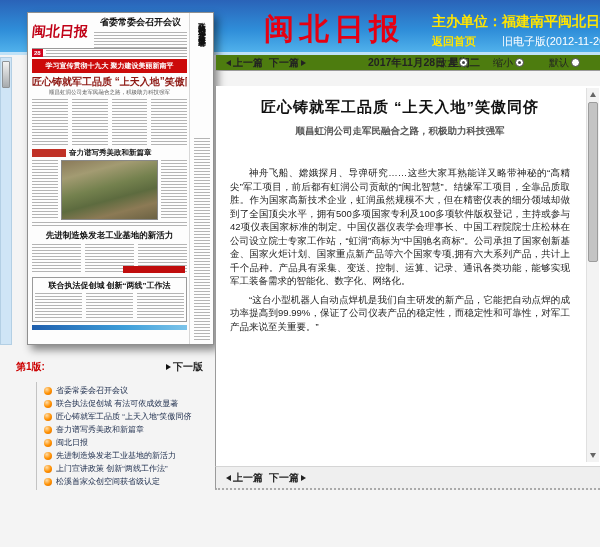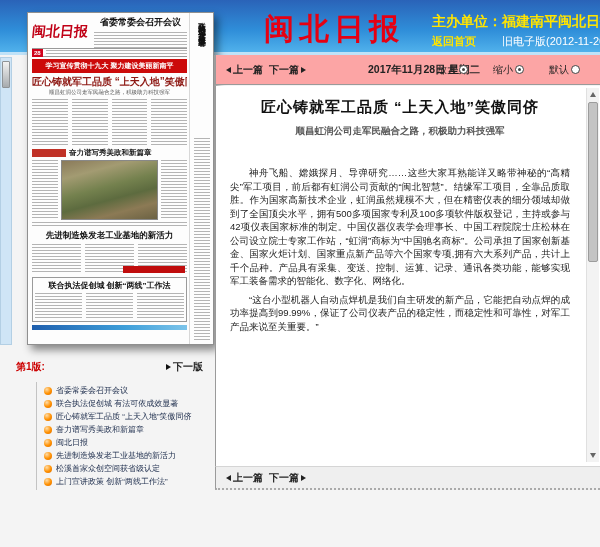--- a/index.html
+++ b/index.html
@@ -70,21 +70,21 @@
   .p-cols2{height:30px;margin-top:2px;position:relative;}
   .p-redlabel{position:absolute;right:2px;bottom:1px;width:62px;height:7px;background:#c00d0d;}
   .p-box{border:1px solid #9a9a9a;margin-top:3px;padding:2px;}
   .p-h4{font-size:8px;font-weight:bold;color:#111;text-align:center;white-space:nowrap;overflow:hidden;}
   .p-cols3{height:26px;margin-top:2px;}
   .p-bluebar{height:5px;margin-top:3px;background:linear-gradient(90deg,#1f5fae,#3f9fd9 60%,#7cc4ea);}
   .p-vert{writing-mode:vertical-rl;font-size:7.5px;font-weight:bold;color:#111;height:118px;letter-spacing:1px;}
   .p-side .stripes{width:16px;flex:1;margin-top:4px;align-self:center;}
 
   
-  .toolbar{position:absolute;left:215px;top:55px;width:385px;height:30px;background:#fca5a5;
+  .toolbar{position:absolute;left:215px;top:55px;width:385px;height:16px;background:#4d7c0f;
            border-left:1px solid #9a9a9a;border-bottom:1px solid #9a9a9a;
            display:flex;align-items:center;font-size:10px;color:#222;}
   .tb-nav{margin-left:10px;font-weight:bold;white-space:nowrap;}
   .nav-link{cursor:pointer;margin-right:6px;}
   .tri-l,.tri-r{display:inline-block;width:0;height:0;border-top:3.5px solid transparent;border-bottom:3.5px solid transparent;vertical-align:middle;}
   .tri-l{border-right:5px solid #222;margin-right:2px;}
   .tri-r{border-left:5px solid #222;margin-left:2px;}
   .tb-date{position:absolute;left:16px;width:100%;text-align:center;font-weight:bold;font-size:10.5px;pointer-events:none;}
   .tb-zoom{margin-left:auto;margin-right:20px;white-space:nowrap;display:flex;align-items:center;gap:25px;}
   .tb-zoom-item{display:flex;align-items:center;cursor:pointer;gap:2px;}
@@ -209,26 +209,26 @@
         <span class="li-text">闽北日报</span>
       </li>
 
       <li class="list-item">
         <span class="bullet"></span>
         <span class="li-text">先进制造焕发老工业基地的新活力</span>
       </li>
 
       <li class="list-item">
         <span class="bullet"></span>
+        <span class="li-text">上门宣讲政策 创新“两线工作法”</span>
+      </li>
+
+      <li class="list-item">
+        <span class="bullet"></span>
         <span class="li-text">松溪首家众创空间获省级认定</span>
-      </li>
-
-      <li class="list-item">
-        <span class="bullet"></span>
-        <span class="li-text">上门宣讲政策 创新“两线工作法”</span>
       </li>
 
     </ul>
 
   <div class="toolbar">
     <span class="tb-nav">
       <span class="nav-link"><span class="tri-l"></span><span>上一篇</span></span><span class="nav-link"><span>下一篇</span><span class="tri-r"></span></span>
     </span>
     <span class="tb-date">2017年11月28日  星期二</span>
     <span class="tb-zoom">

